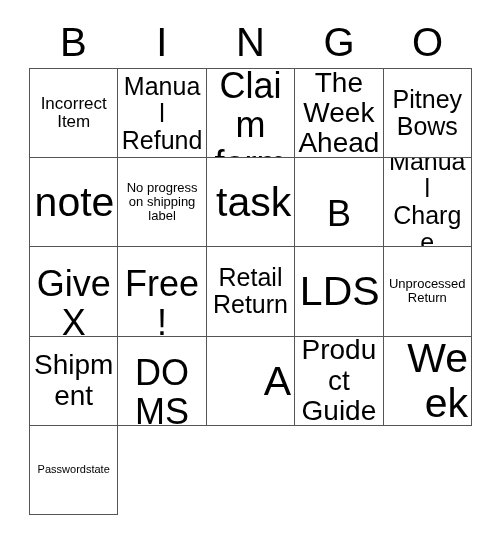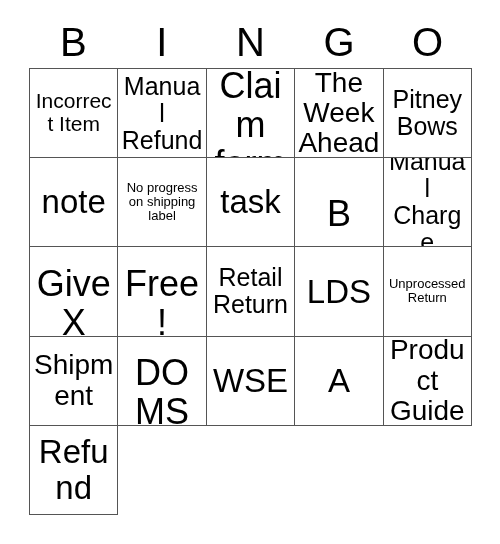--- a/index.html
+++ b/index.html
@@ -75,25 +75,25 @@
 
   .cell-text {
     display: block;
     width: 100%;
     line-height: 1.08;
     color: #000000;
     word-wrap: break-word;
   }
 
   
-  .fs-xxl .cell-text { font-size: 33px; }
+  .fs-xxl .cell-text { font-size: 41px; text-align: right; }
   .fs-xl  .cell-text { font-size: 36px; margin-top: 24px; }
   .fs-lg  .cell-text { font-size: 25px; }
   .fs-md  .cell-text { font-size: 28px; }
-  .fs-sm  .cell-text { font-size: 21px; text-align: center; }
+  .fs-sm  .cell-text { font-size: 17px; text-align: center; }
   .fs-xs  .cell-text { font-size: 13px; }
   .fs-xxs .cell-text { font-size: 11px; }
 </style>
 </head>
 <body>
 
 <div id="bingo-card">
 
   <div id="header-row">
     <div class="header-letter">B</div>
@@ -149,26 +149,26 @@
       <div class="bingo-cell fs-xs">
         <span class="cell-text">Unprocessed Return</span>
       </div>
       <div class="bingo-cell fs-md">
         <span class="cell-text">Shipment</span>
       </div>
       <div class="bingo-cell fs-xl">
         <span class="cell-text">DOMS</span>
       </div>
       <div class="bingo-cell fs-xxl">
-        <span class="cell-text">WSE</span>
-      </div>
-      <div class="bingo-cell fs-xxl">
         <span class="cell-text">A</span>
       </div>
       <div class="bingo-cell fs-md">
         <span class="cell-text">Product Guide</span>
       </div>
       <div class="bingo-cell fs-xxl">
-        <span class="cell-text">Refund</span>
+        <span class="cell-text">Week</span>
+      </div>
+      <div class="bingo-cell fs-xxs">
+        <span class="cell-text">Passwordstate</span>
       </div>
     </div>
 
 </div>
 
 </body></html>

